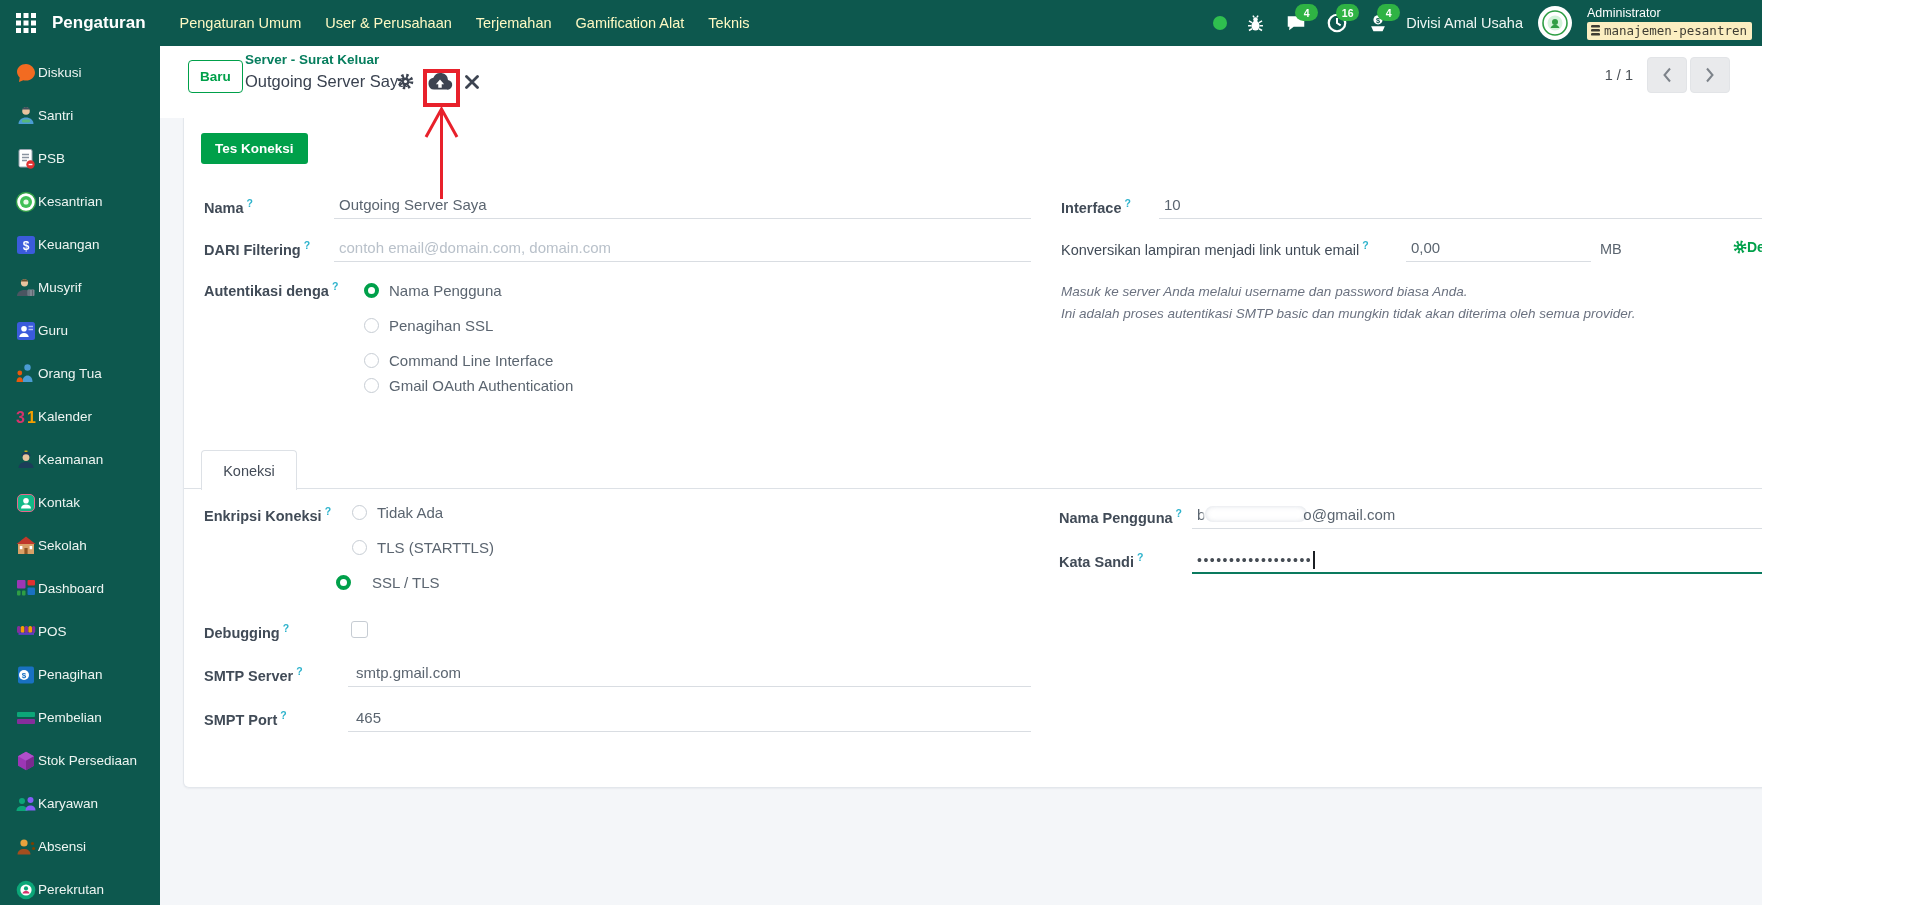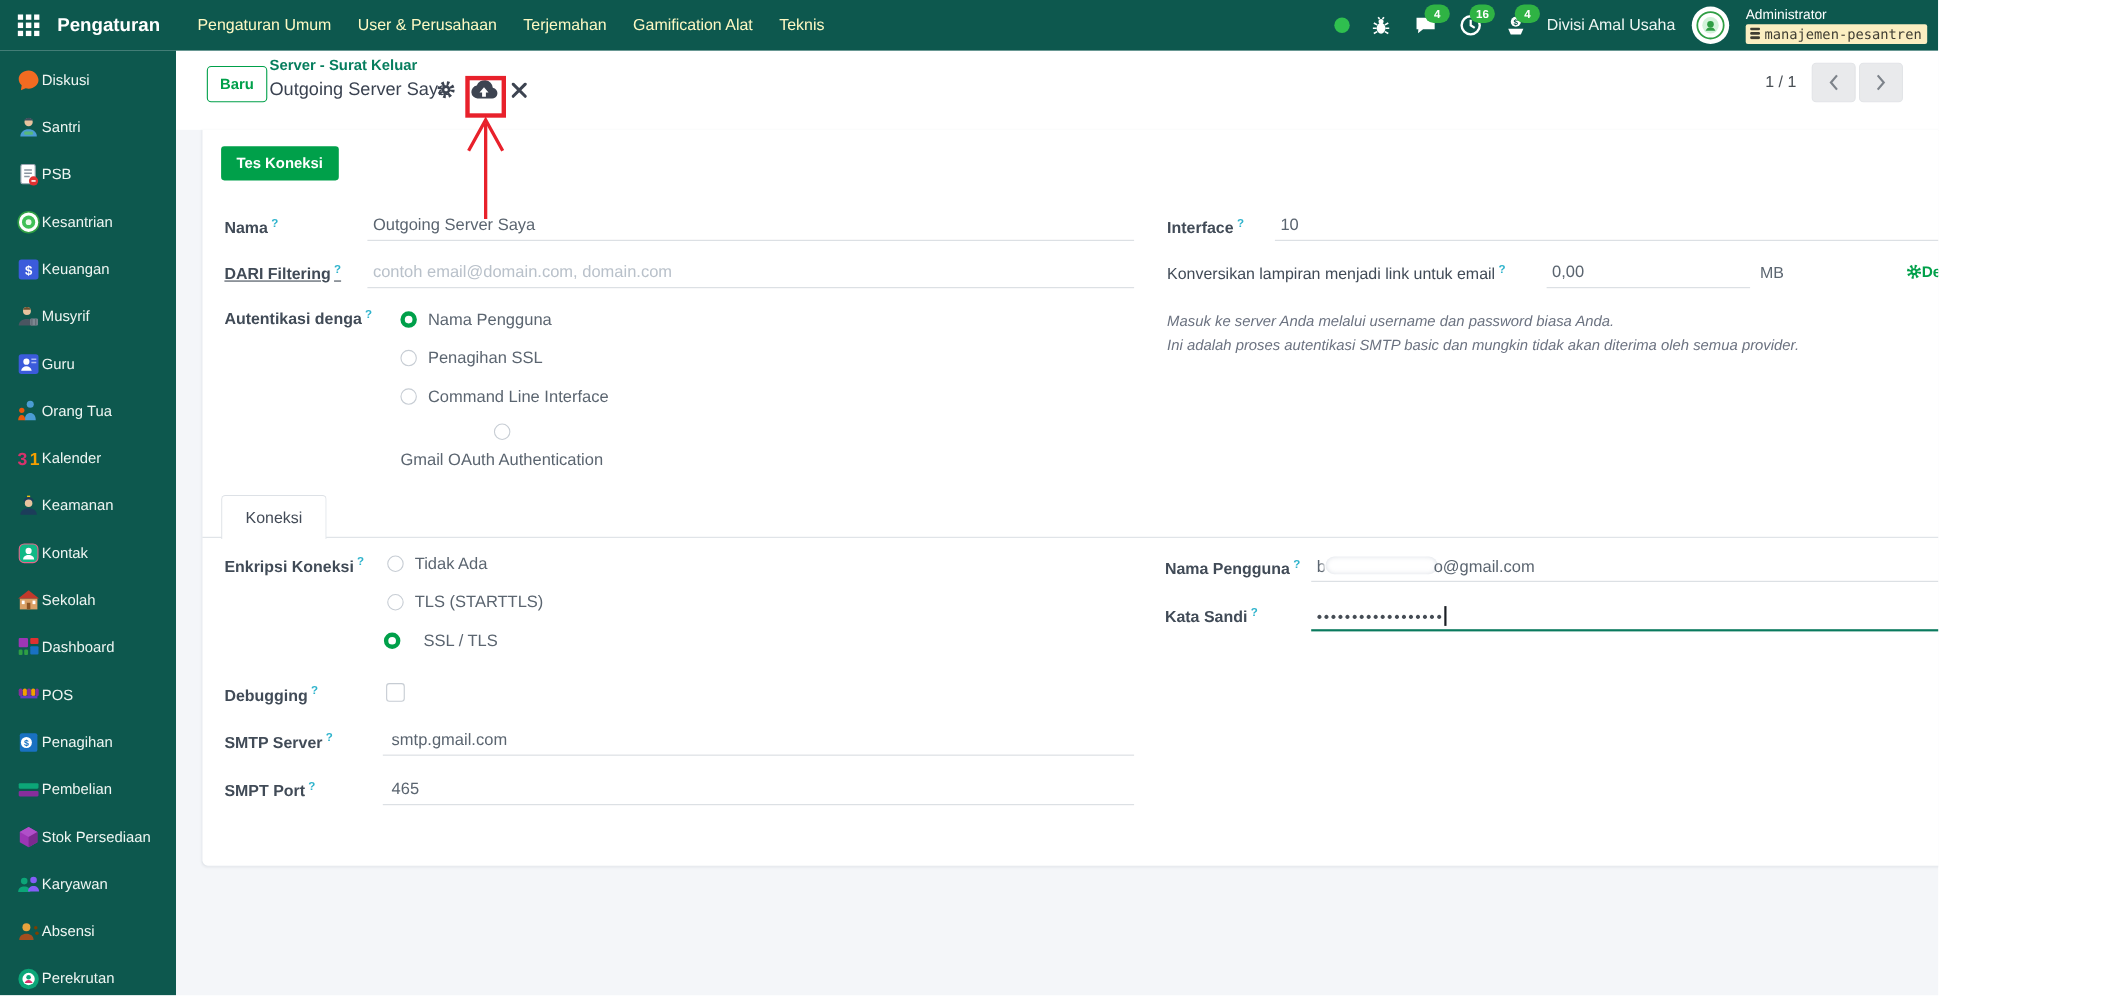--- a/index.html
+++ b/index.html
@@ -415,37 +415,37 @@
       </span>
     </div>
   </div>
 
   <div class="sheet">
     <button class="btn-green">Tes Koneksi</button>
 
     <div class="lbl" style="left:20px;top:79px;"><span>Nama</span><sup class="help">?</sup></div>
     <div class="fld" style="left:150px;top:78px;width:697px;">Outgoing Server Saya</div>
 
-    <div class="lbl" style="left:20px;top:121px;text-decoration:underline;"><span>DARI Filtering</span><sup class="help">?</sup></div>
+    <div class="lbl" style="left:20px;top:121px;"><span>DARI Filtering</span><sup class="help">?</sup></div>
     <div class="fld ph" style="left:150px;top:121px;width:697px;">contoh email@domain.com, domain.com</div>
 
     <div class="lbl" style="left:20px;top:162px;"><span>Autentikasi denga</span><sup class="help">?</sup></div>
     <div class="radio-row" style="left:180px;top:162px;">
         <span class="radio sel"></span>
         <span>Nama Pengguna</span>
       </div>
     <div class="radio-row" style="left:180px;top:197px;">
         <span class="radio"></span>
         <span>Penagihan SSL</span>
       </div>
     <div class="radio-row" style="left:180px;top:232px;">
         <span class="radio"></span>
         <span>Command Line Interface</span>
       </div>
-    <div class="radio-row" style="left:180px;top:267px;flex-direction:column;">
+    <div class="radio-row" style="left:180px;top:257px;">
         <span class="radio"></span>
         <span>Gmail OAuth Authentication</span>
       </div>
 
     <div class="lbl" style="left:877px;top:79px;"><span>Interface</span><sup class="help">?</sup></div>
     <div class="fld" style="left:975px;top:78px;width:730px;">10</div>
 
     <div class="lbl-n" style="left:877px;top:121px;"><span>Konversikan lampiran menjadi link untuk email</span><sup class="help">?</sup></div>
     <div class="fld" style="left:1222px;top:121px;width:185px;">0,00</div>
     <div class="unit" style="left:1416px;top:123px;">MB</div>
@@ -465,21 +465,21 @@
 
     <div class="lbl" style="left:20px;top:387px;"><span>Enkripsi Koneksi</span><sup class="help">?</sup></div>
     <div class="radio-row" style="left:168px;top:384px;">
         <span class="radio"></span>
         <span>Tidak Ada</span>
       </div>
     <div class="radio-row" style="left:168px;top:419px;">
         <span class="radio"></span>
         <span>TLS (STARTTLS)</span>
       </div>
-    <div class="radio-row" style="left:165px;top:454px;gap:21px;">
+    <div class="radio-row" style="left:152px;top:454px;gap:21px;">
         <span class="radio sel"></span>
         <span>SSL / TLS</span>
       </div>
 
     <div class="lbl" style="left:20px;top:504px;"><span>Debugging</span><sup class="help">?</sup></div>
     <div class="checkbox" style="left:167px;top:503px;"></div>
 
     <div class="lbl" style="left:20px;top:547px;"><span>SMTP Server</span><sup class="help">?</sup></div>
     <div class="fld" style="left:164px;top:546px;width:683px;padding-left:8px;">smtp.gmail.com</div>
 

